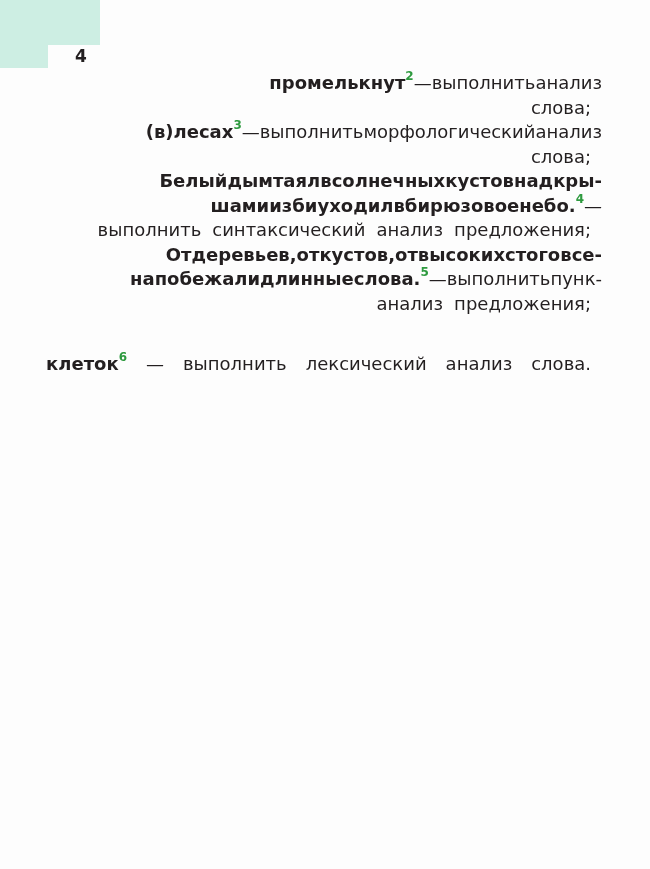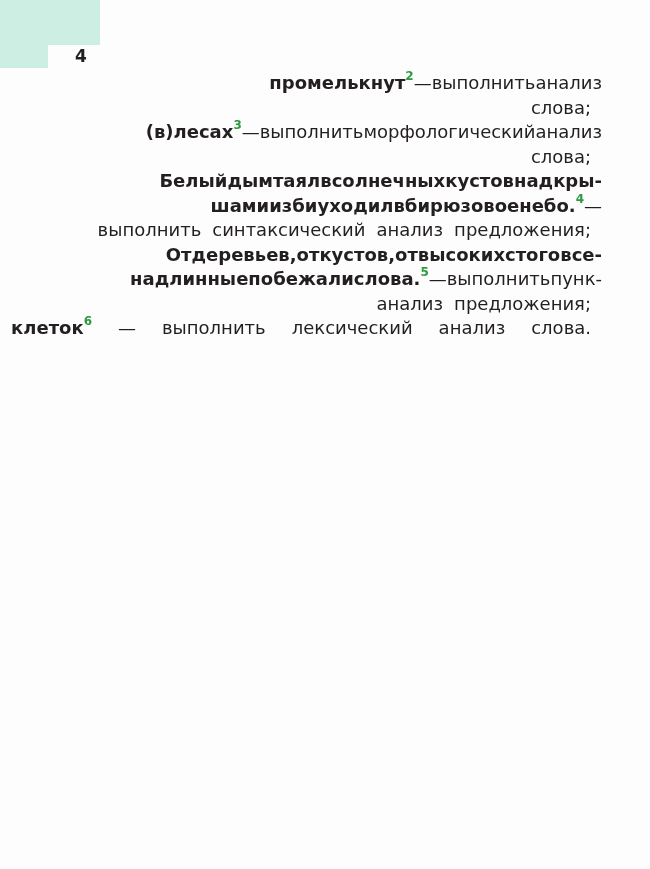--- a/index.html
+++ b/index.html
@@ -78,33 +78,33 @@
     <span>деревьев,</span>
     <span>от</span>
     <span>кустов,</span>
     <span>от</span>
     <span>высоких</span>
     <span>стогов</span>
     <span>се-</span>
   </div>
   <div class="line">
     <span class="b">на</span>
+    <span class="b">побежали</span>
     <span class="b">длинные</span>
-    <span class="b">побежали</span>
     <span><span class="b">слова.</span><sup>5</sup></span>
     <span>—</span>
     <span>выполнить</span>
     <span>пунк-</span>
   </div>
   <div class="line left">
     <span>анализ</span>
     <span>предложения;</span>
   </div>
 
-  <div class="line left" style="gap:15px;">
+  <div class="line left" style="gap:8px;margin-top:36px;">
     <span><span class="b">клеток</span><sup>6</sup></span>
     <span>—</span>
     <span>выполнить</span>
     <span>лексический</span>
     <span>анализ</span>
     <span>слова.</span>
   </div>
 </div>
 
 </body></html>

